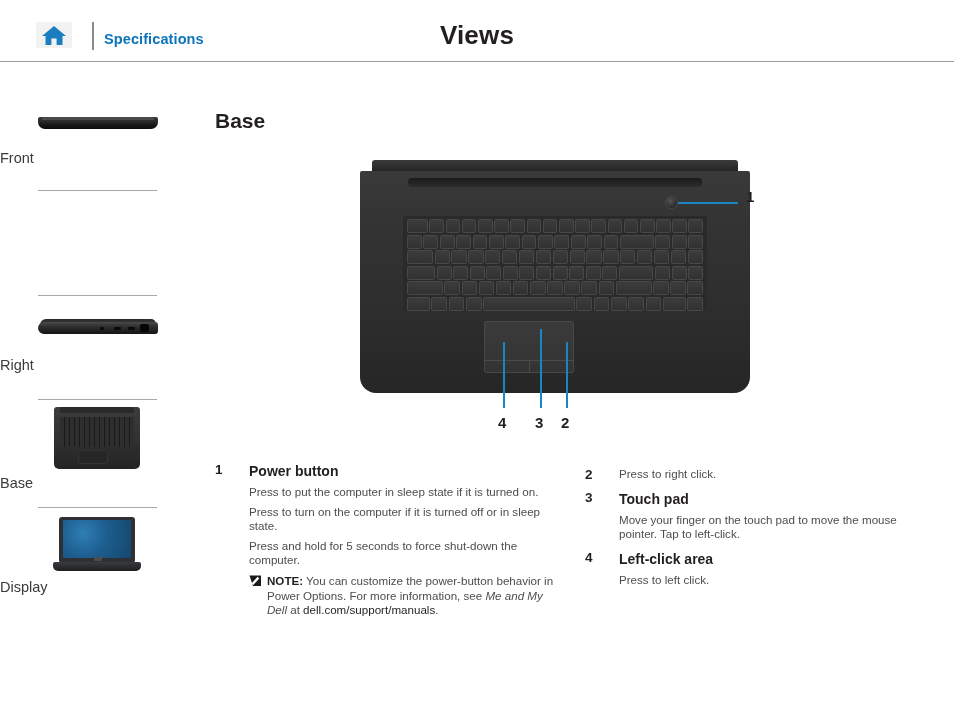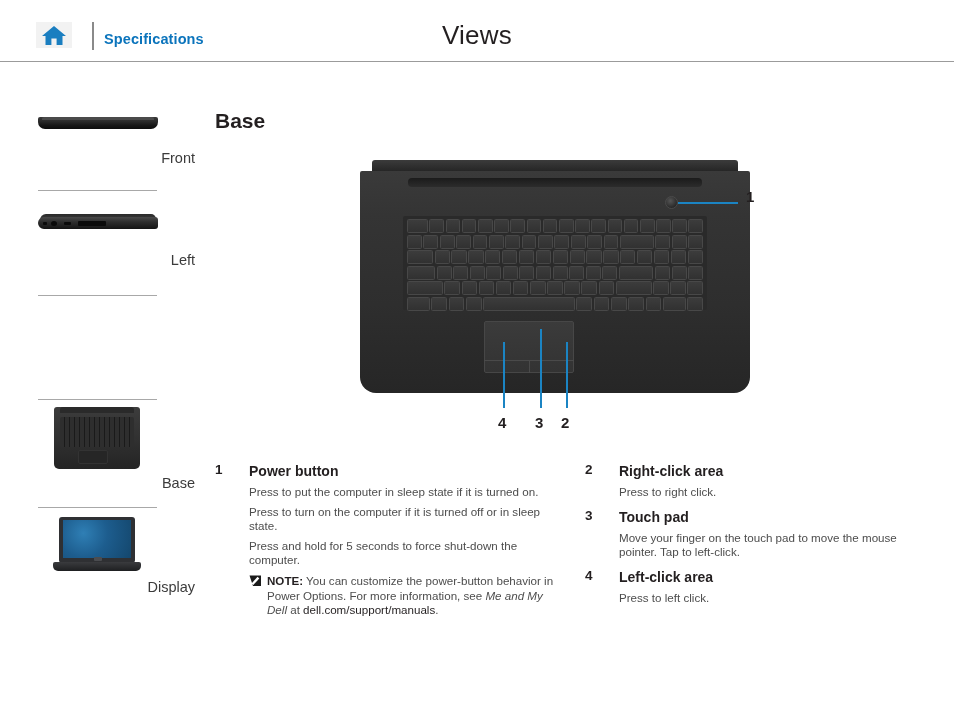--- a/index.html
+++ b/index.html
@@ -27,34 +27,34 @@
     position:absolute; left:92px; top:22px; width:2px; height:28px;
     background:#8a8a8a;
   }
   .hdr-breadcrumb {
     position:absolute; left:104px; top:31px;
     font-size:14.5px; font-weight:bold; color:#0b74bc;
     letter-spacing:.1px;
   }
   .hdr-title {
     position:absolute; left:0; top:20px; width:954px;
-    text-align:center; font-size:26px; font-weight:normal; color:#231f20;
+    text-align:center; font-size:26px; font-weight:bold; color:#231f20;
     letter-spacing:.2px;
   }
   .hdr-rule {
     position:absolute; left:0; top:61px; width:954px; height:1px;
     background:#9b9b9b;
   }
 
   
   .sidebar { position:absolute; left:0; top:62px; width:200px; height:659px; }
   .nav-item { position:absolute; left:0; width:200px; }
   .nav-thumb { position:absolute; display:block; }
   .nav-label {
-    position:absolute; left:0; width:195px; text-align:right;
+    position:absolute; left:0; width:195px; text-align:left;
     font-size:14.5px; color:#3b3b3b;
   }
   .nav-rule {
     position:absolute; left:38px; width:119px; height:1px; background:#a8a8a8;
   }
 
   
   .lt-front {
     width:120px; height:12px;
     background:linear-gradient(180deg,#3a3a3a 0%,#2b2b2b 35%,#161616 70%,#0c0c0c 100%);
@@ -233,35 +233,35 @@
 <div class="sidebar">
 
   <div class="nav-item" style="top:50px;height:70px;">
     <div class="nav-thumb" style="left:38px;top:5px;">
       <div class="lt-front"></div>
     </div>
     <div class="nav-label" style="top:38px;">Front</div>
   </div>
   <div class="nav-rule" style="top:128px;"></div>
 
-  <div class="nav-item" style="top:150px;height:72px;">
+  <div class="nav-rule" style="top:233px;"></div>
+
+  <div class="nav-item" style="top:255px;height:72px;">
     <div class="nav-thumb" style="left:38px;top:2px;">
       <div class="lt-side">
         <div class="lid"></div>
         <div class="wedge"></div>
-        <div class="port" style="left:5px;top:8px;width:4px;height:3px;"></div>
-        <div class="port" style="left:13px;top:7px;width:6px;height:5px;border-radius:50%;"></div>
-        <div class="port" style="left:26px;top:8px;width:7px;height:3px;"></div>
-        <div class="port" style="left:40px;top:7px;width:28px;height:5px;"></div>
-      </div>
-    </div>
-    <div class="nav-label" style="top:40px;">Left</div>
-  </div>
-  <div class="nav-rule" style="top:233px;"></div>
-
+        <div class="port" style="left:62px;top:8px;width:4px;height:3px;"></div>
+        <div class="port" style="left:76px;top:8px;width:7px;height:3px;"></div>
+        <div class="port" style="left:90px;top:8px;width:7px;height:3px;"></div>
+        <div class="port" style="left:102px;top:5px;width:9px;height:8px;background:#050505;border-radius:2px;"></div>
+      </div>
+    </div>
+    <div class="nav-label" style="top:40px;">Right</div>
+  </div>
   <div class="nav-rule" style="top:337px;"></div>
 
   <div class="nav-item" style="top:345px;height:95px;">
     <div class="nav-thumb" style="left:54px;top:0px;">
       <div class="lt-base-thumb">
         <div class="lid-edge"></div>
         <div class="kb"></div>
         <div class="tp"></div>
       </div>
     </div>
@@ -439,21 +439,20 @@
           </span>
           <span class="note-lbl">NOTE:</span><span> You can customize the power-button behavior in Power Options. For more information, see </span><span class="it">Me and My Dell</span><span> at </span><span class="bd">dell.com/support/manuals</span><span>.</span>
         </div>
       </div>
     </div>
 
     <div class="col col-right">
 
       <div class="item" style="margin-bottom:8px;">
         <div class="item-num">2</div>
-        <div class="item-title">Right-click area</div>
         <div class="item-desc">Press to right click.</div>
       </div>
 
       <div class="item" style="margin-bottom:8px;">
         <div class="item-num">3</div>
         <div class="item-title">Touch pad</div>
         <div class="item-desc">Move your finger on the touch pad to move the mouse pointer. Tap to left-click.</div>
       </div>
 
       <div class="item">

